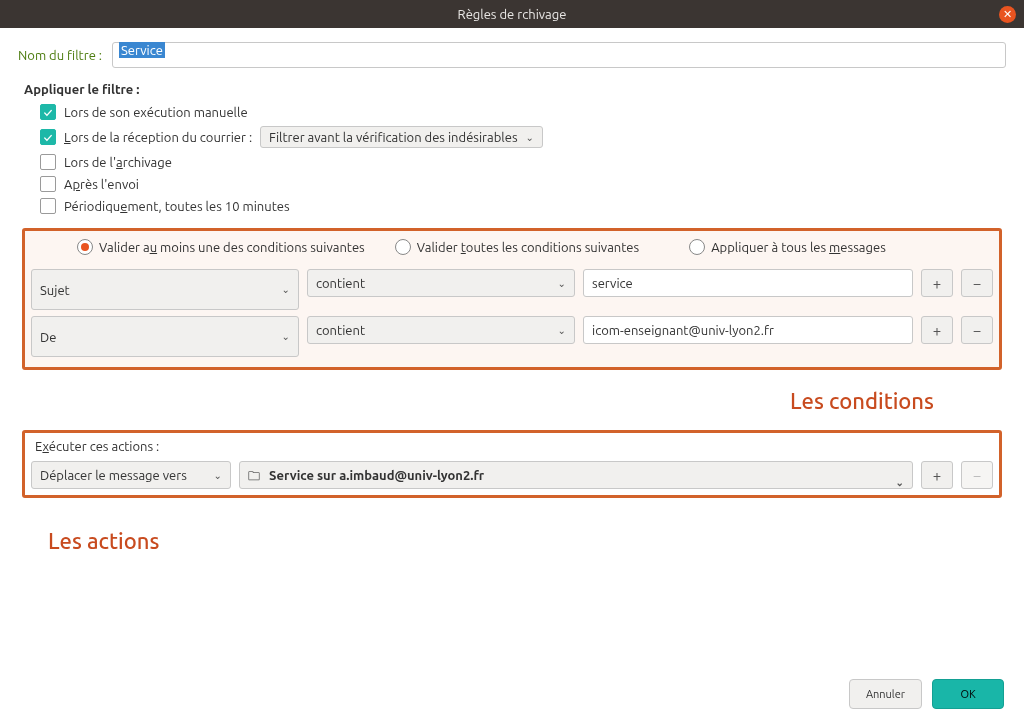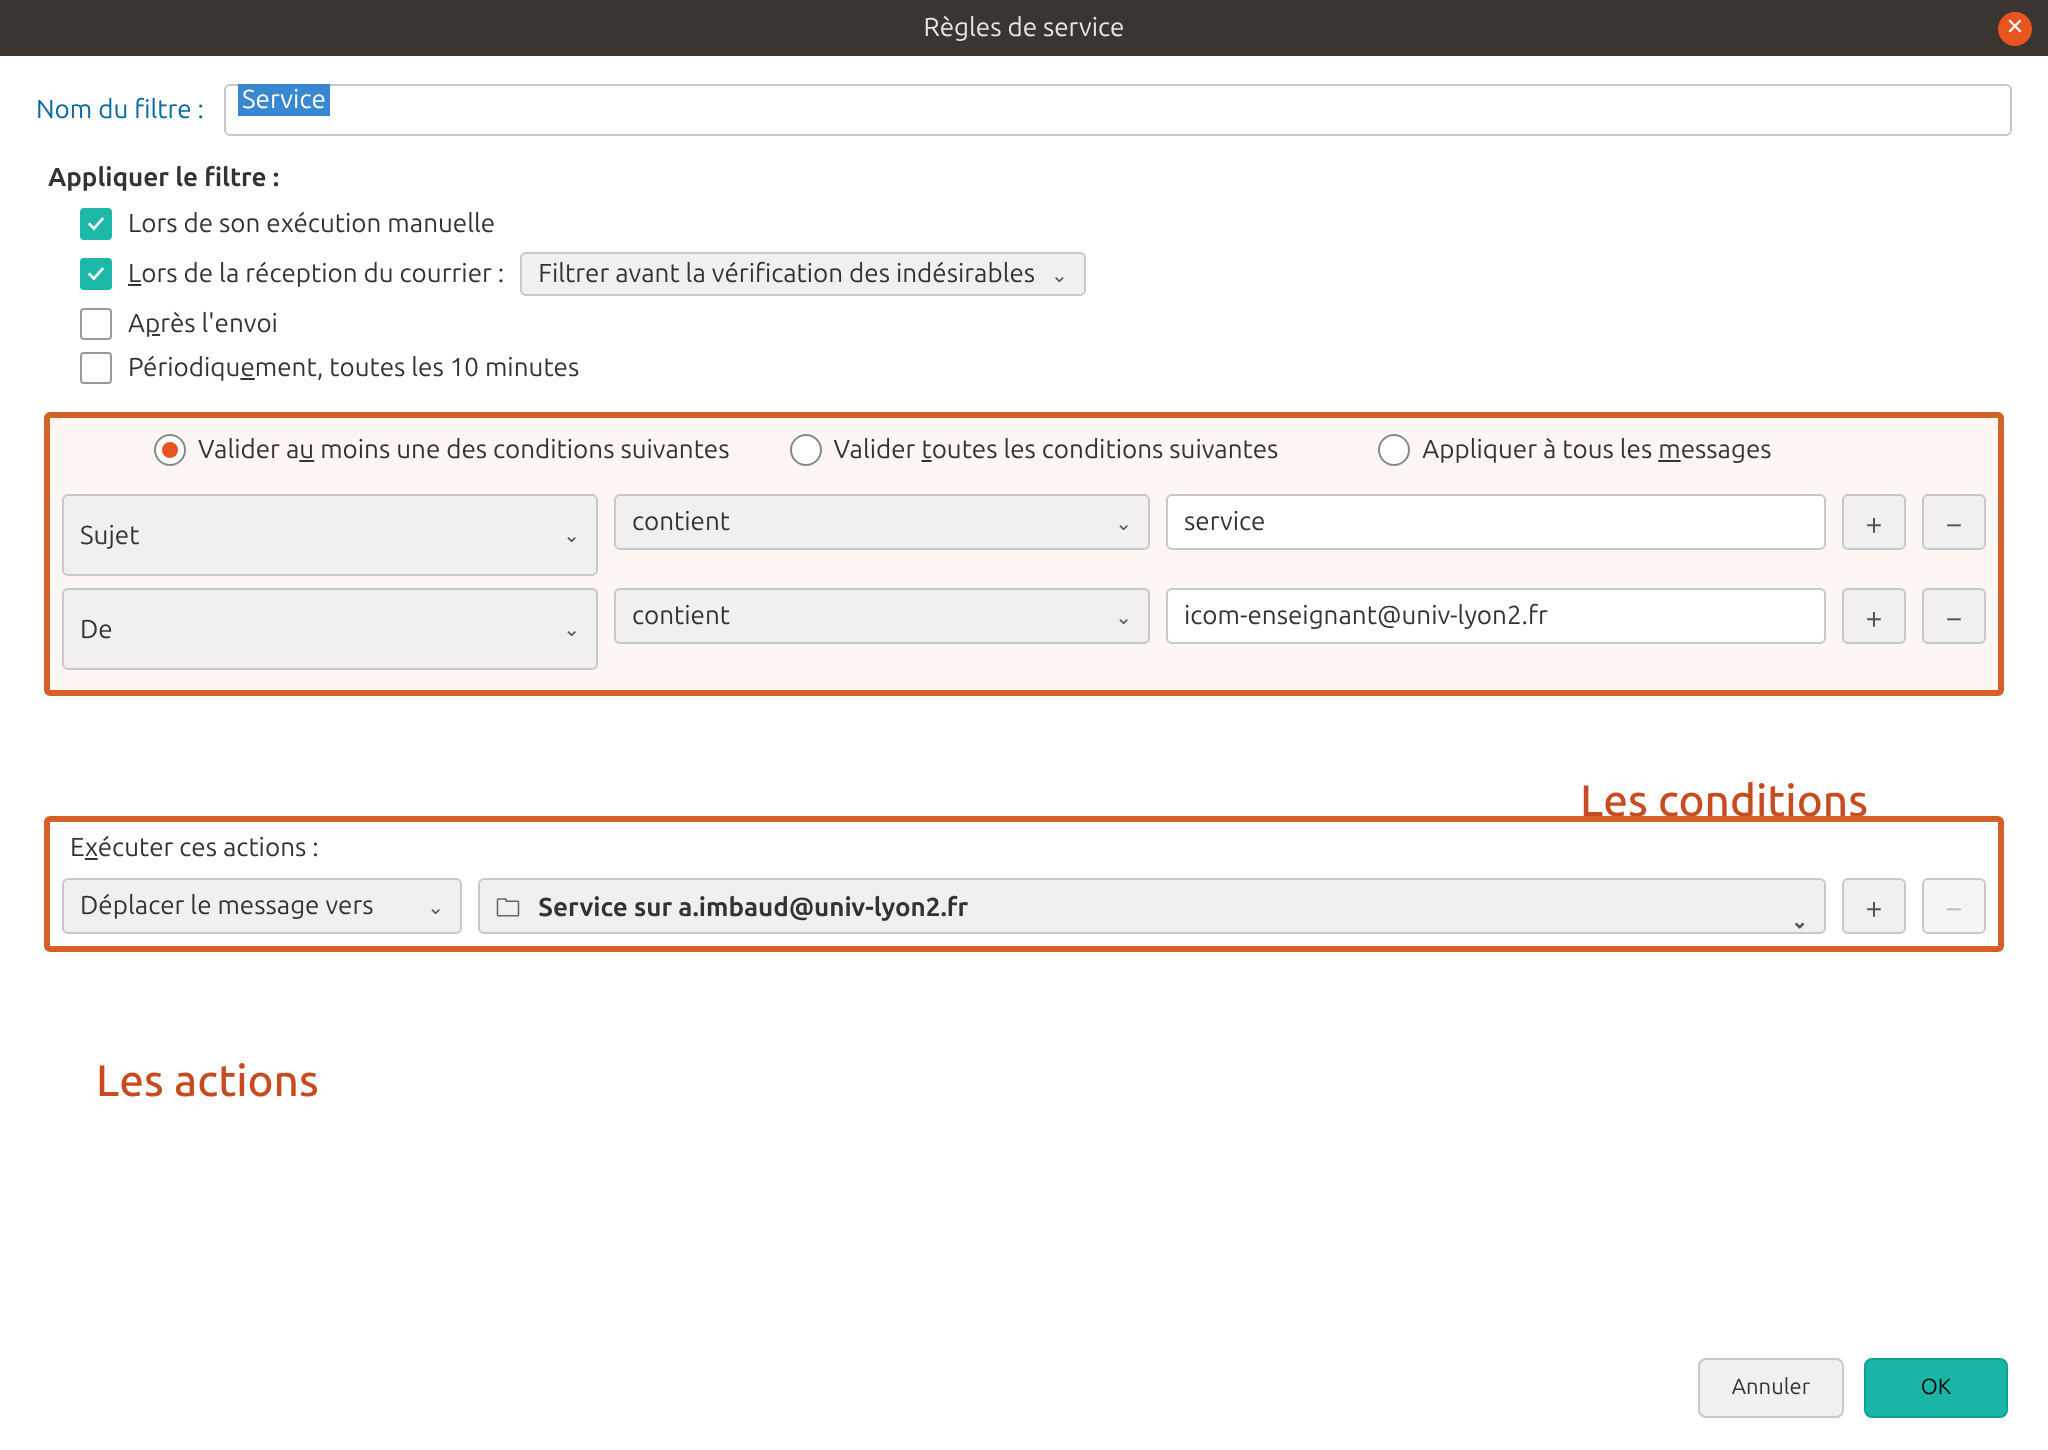--- a/index.html
+++ b/index.html
@@ -41,21 +41,21 @@
   }
   .content {
     padding: 14px 18px 0 18px;
   }
   .row-name {
     display: flex;
     align-items: center;
     gap: 10px;
     margin-bottom: 14px;
   }
-  .row-name label { font-size: 13px; color: #0369a1; }
+  .row-name label { font-size: 13px; color: #4d7c0f; }
   .name-input {
     flex: 1;
     height: 26px;
     border: 1px solid #c8c8c8;
     border-radius: 3px;
     padding: 0 6px;
     font-size: 13px;
     background: #fff;
   }
   .name-input .sel {
@@ -245,21 +245,21 @@
   .btn.primary {
     background: #19b6a8;
     border-color: #13a093;
     color: #000000;
   }
 </style>
 </head>
 <body>
 
 <div class="titlebar">
-  <span>Règles de service</span>
+  <span>Règles de rchivage</span>
   <div class="close-btn">
     <span>✕</span>
   </div>
 </div>
 
 <div class="content">
 
   <div class="row-name">
     <label>Nom du filtre :</label>
     <div class="name-input">
@@ -274,20 +274,24 @@
       <span class="chk checked"></span>
       <span class="chk-label">Lors de son exécution manuelle</span>
     </div>
     <div class="chk-row">
       <span class="chk checked"></span>
       <span class="chk-label"><u>L</u>ors de la réception du courrier :</span>
       <span class="dropdown">
         <span>Filtrer avant la vérification des indésirables</span>
         <span class="chevron">⌄</span>
       </span>
+    </div>
+    <div class="chk-row">
+      <span class="chk"></span>
+      <span class="chk-label">Lors de l'<u>a</u>rchivage</span>
     </div>
     <div class="chk-row">
       <span class="chk"></span>
       <span class="chk-label">A<u>p</u>rès l'envoi</span>
     </div>
     <div class="chk-row">
       <span class="chk"></span>
       <span class="chk-label">Périodiqu<u>e</u>ment, toutes les 10 minutes</span>
     </div>
   </div>

